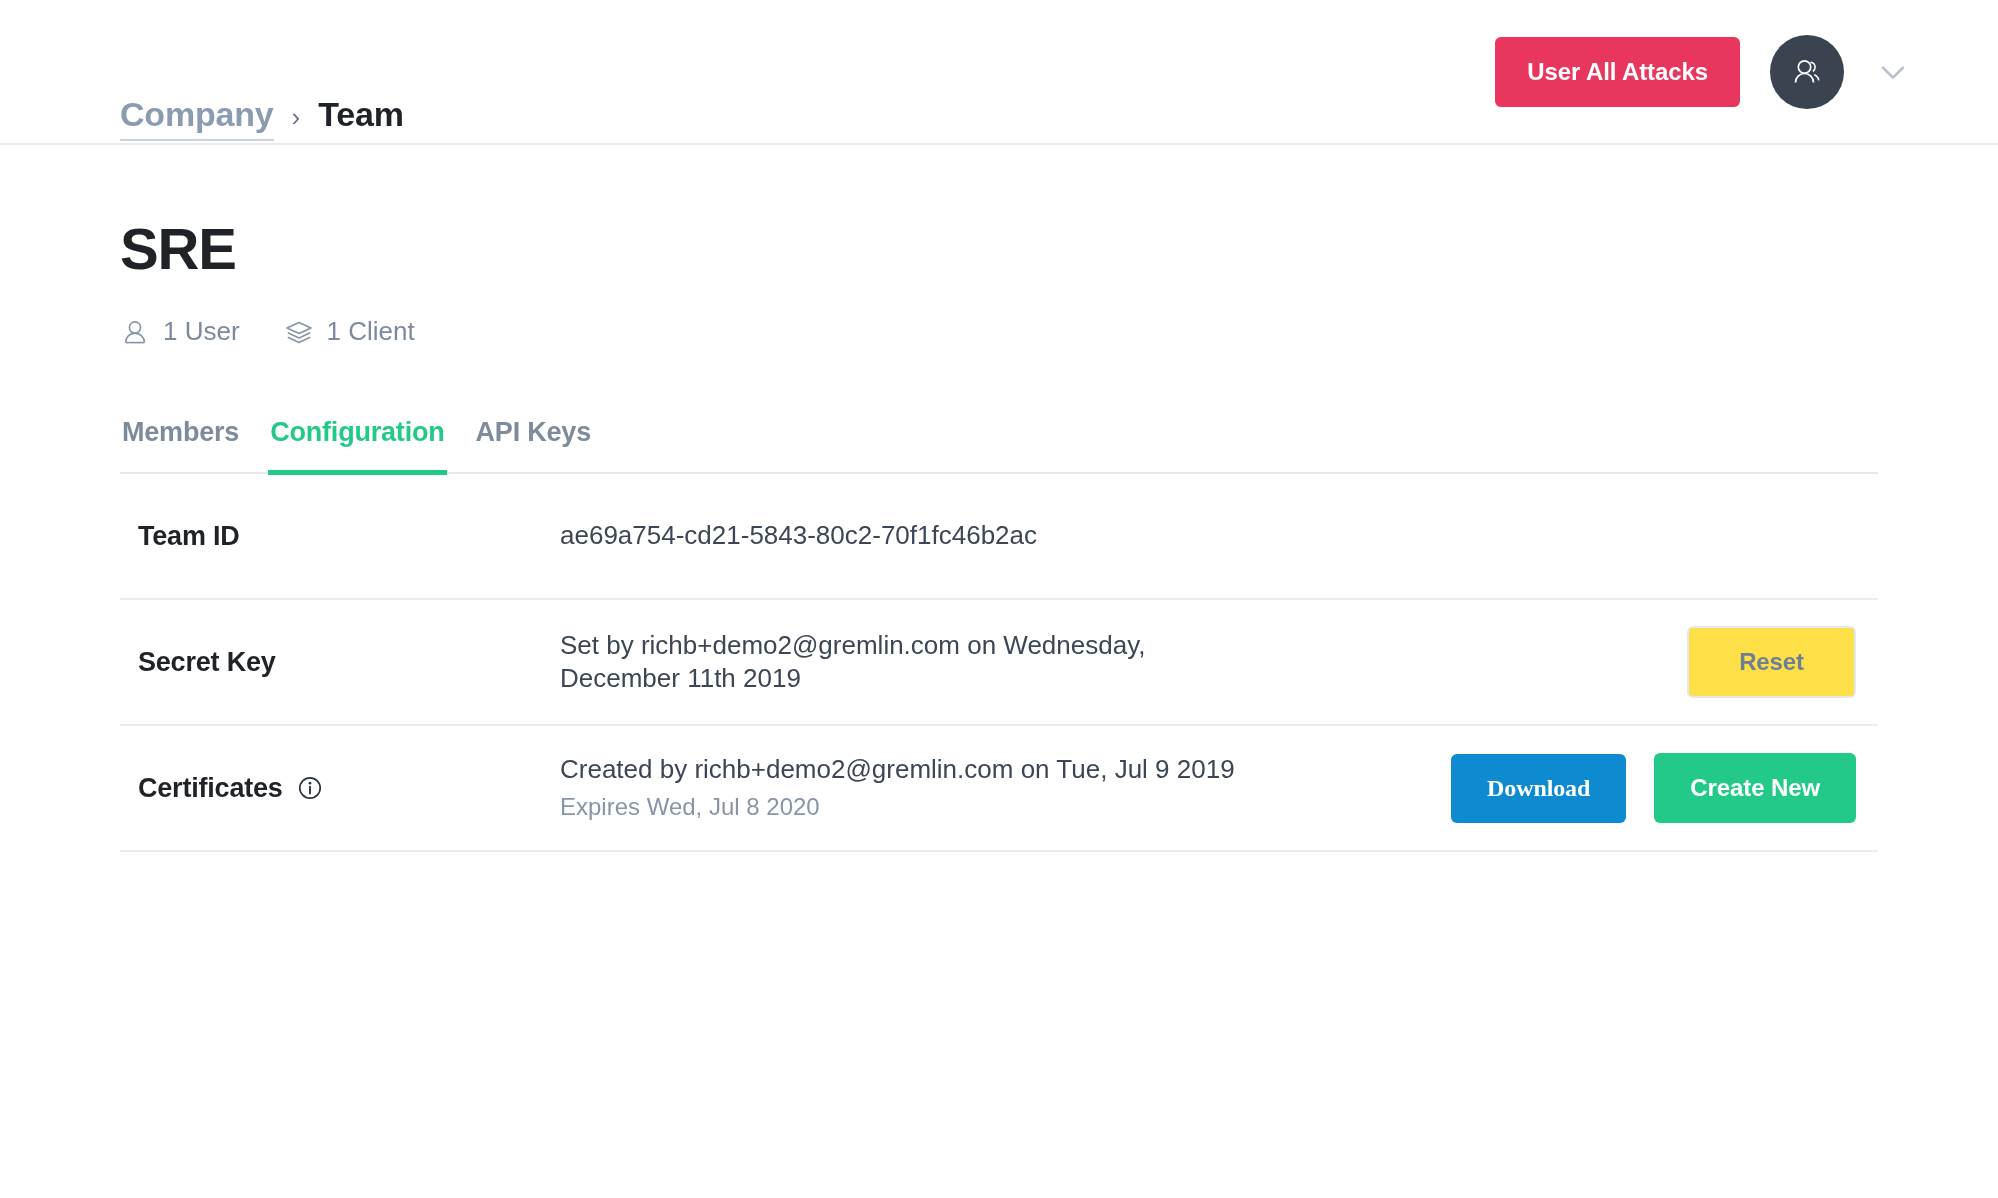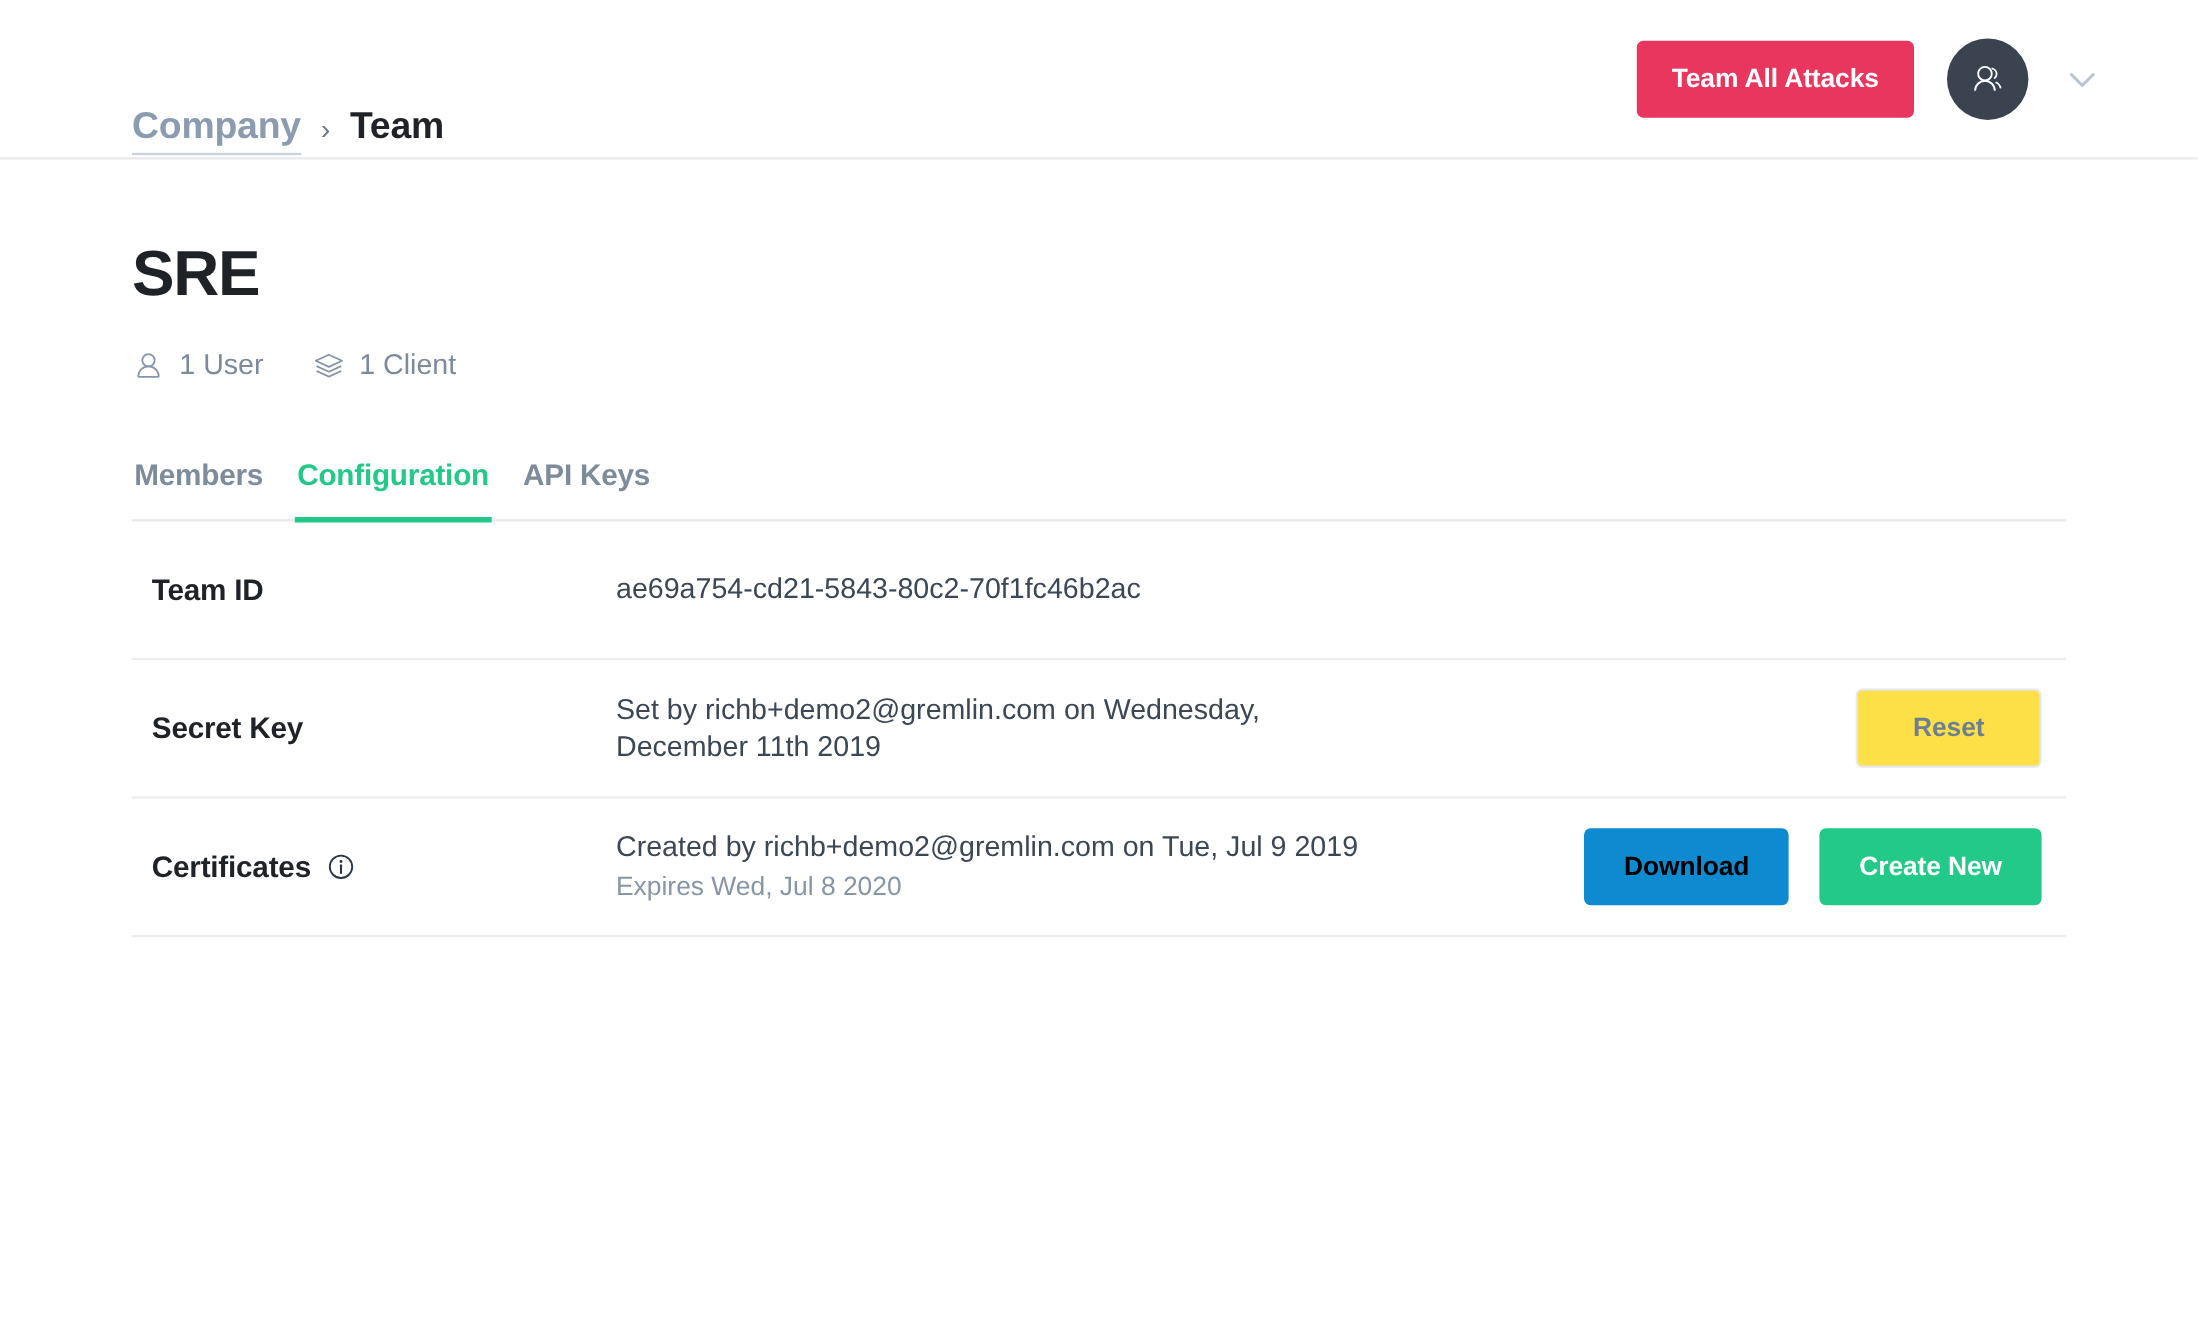--- a/index.html
+++ b/index.html
@@ -199,43 +199,44 @@
     white-space: nowrap;
   }
   .btn-reset {
     background: #fde047;
     color: #6f7f93;
     border: 2px solid #e5e8ea;
     padding: 20px 50px;
   }
   .btn-download {
     background: #0e8bd0;
-    color: #000000;
+    color: #ffffff;
     padding: 21px 36px;
+    font-family: Liberation Serif, serif;
   }
   .btn-create {
     background: #22c988;
     color: #ffffff;
     padding: 21px 36px;
   }
 
   .info-icon { cursor: pointer; display: block; }
 </style>
 </head>
 <body>
 
 <div class="topbar">
   <div class="breadcrumb">
     <span class="crumb-company">Company</span>
     <span class="crumb-sep">›</span>
     <span class="crumb-team">Team</span>
   </div>
 
   <div class="topbar-right">
-    <button class="btn btn-halt">Team All Attacks</button>
+    <button class="btn btn-halt">User All Attacks</button>
 
     <div class="avatar">
       <svg width="36" height="36" viewBox="0 0 36 36">
         <circle cx="15.5" cy="13" r="6.2" fill="none" stroke="#ffffff" stroke-width="1.7"></circle>
         <path d="M6.5 28.5 a9 9 0 0 1 18 0" fill="none" stroke="#ffffff" stroke-width="1.7"></path>
         <path d="M21.5 8.2 a5.2 5.2 0 0 1 4.6 5.1 a5.2 5.2 0 0 1 -2.2 4.2" fill="none" stroke="#ffffff" stroke-width="1.6"></path>
         <path d="M25.2 20.8 a7.4 7.4 0 0 1 4.6 5.6" fill="none" stroke="#ffffff" stroke-width="1.6"></path>
       </svg>
     </div>
 

